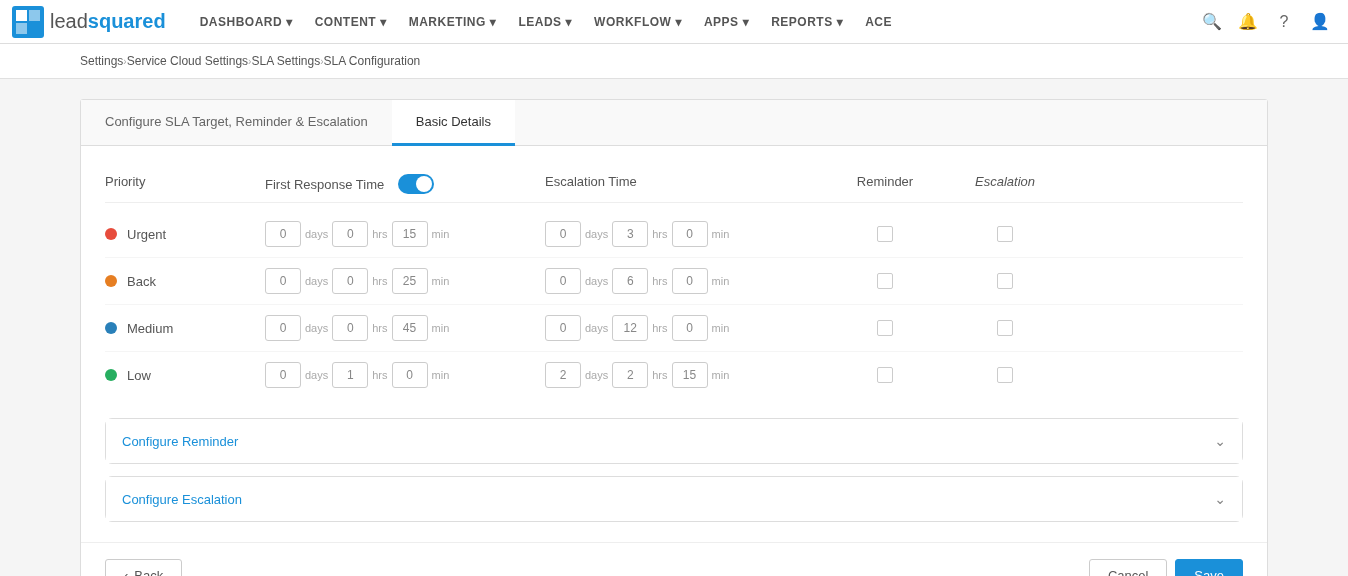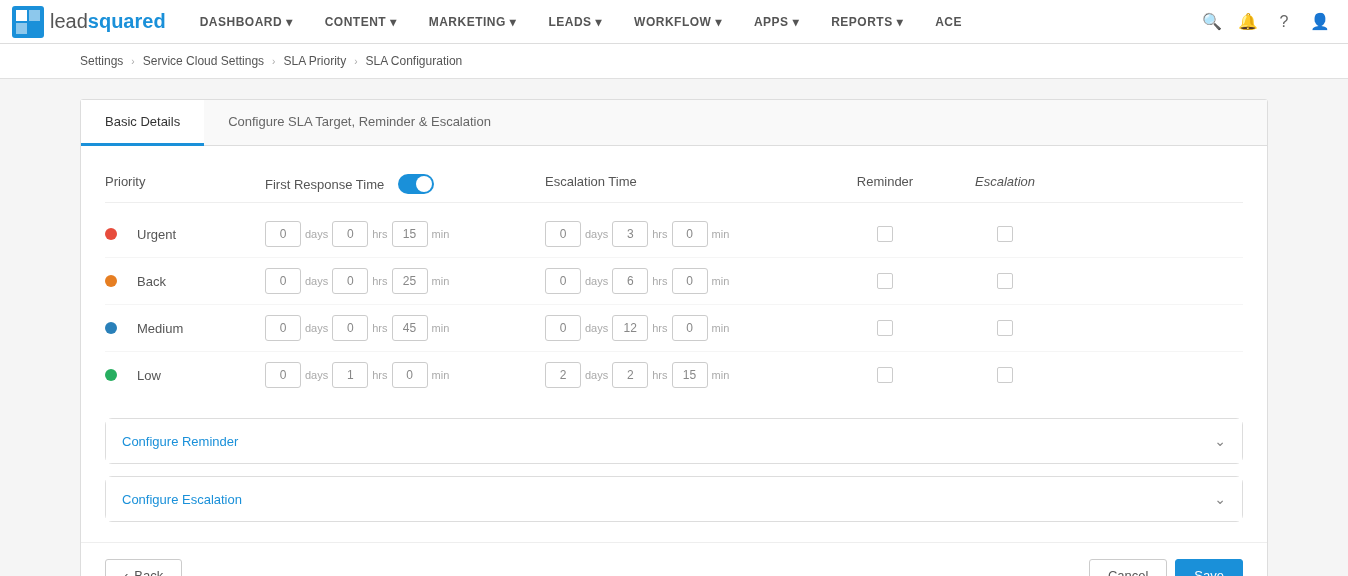--- a/index.html
+++ b/index.html
@@ -28,21 +28,21 @@
     .logo-text {
       font-size: 20px;
       font-weight: 300;
     }
     .logo-lead { color: #555; }
     .logo-squared { color: #1a90d9; font-weight: 600; }
     .nav-items {
       display: flex;
       align-items: center;
       flex: 1;
-      gap: 12px;
+      gap: 2px;
     }
     .nav-item {
       display: flex;
       align-items: center;
       padding: 0 10px;
       height: 44px;
       font-size: 12px;
       color: #555;
       cursor: pointer;
       letter-spacing: 0.5px;
@@ -67,21 +67,21 @@
       border-radius: 50%;
     }
 
     
     .breadcrumb {
       padding: 10px 80px;
       font-size: 12px;
       color: #888;
       display: flex;
       align-items: center;
-      gap: 8px;
+      gap: 0;
       background: #fff;
       border-bottom: 1px solid #e0e0e0;
     }
     .breadcrumb a { color: #555; text-decoration: none; }
     .breadcrumb .sep { color: #aaa; font-size: 10px; }
     .breadcrumb .current { color: #555; }
 
     
     .main-content {
       padding: 20px 80px;
@@ -156,21 +156,21 @@
     .sla-row {
       display: grid;
       grid-template-columns: 160px 280px 280px 120px 120px;
       align-items: center;
       padding: 10px 0;
       border-bottom: 1px solid #f5f5f5;
     }
     .priority-cell {
       display: flex;
       align-items: center;
-      gap: 20px;
+      gap: 10px;
       font-size: 13px;
       color: #555;
     }
     .priority-dot {
       width: 12px;
       height: 12px;
       border-radius: 50%;
       flex-shrink: 0;
     }
     .time-inputs {
@@ -288,31 +288,31 @@
     <div class="nav-icon-btn">?</div>
     <div class="nav-icon-btn">👤</div>
   </div>
 </nav>
 
 <div class="breadcrumb">
   <a href="#">Settings</a>
   <span class="sep">›</span>
   <a href="#">Service Cloud Settings</a>
   <span class="sep">›</span>
-  <a href="#">SLA Priority</a>
+  <a href="#">SLA Settings</a>
   <span class="sep">›</span>
   <span class="current">SLA Configuration</span>
 </div>
 
 <div class="main-content">
   <div class="tab-container">
 
     <div class="tabs">
+      <div class="tab">Configure SLA Target, Reminder &amp; Escalation</div>
       <div class="tab active">Basic Details</div>
-      <div class="tab">Configure SLA Target, Reminder &amp; Escalation</div>
     </div>
 
     <div class="sla-table">
       <div class="sla-header">
         <div>Priority</div>
         <div style="display:flex;align-items:center;gap:6px;">
           <span>First Response Time</span>
           <div class="toggle-switch">
             <div class="toggle-track">
               <div class="toggle-knob"></div>

